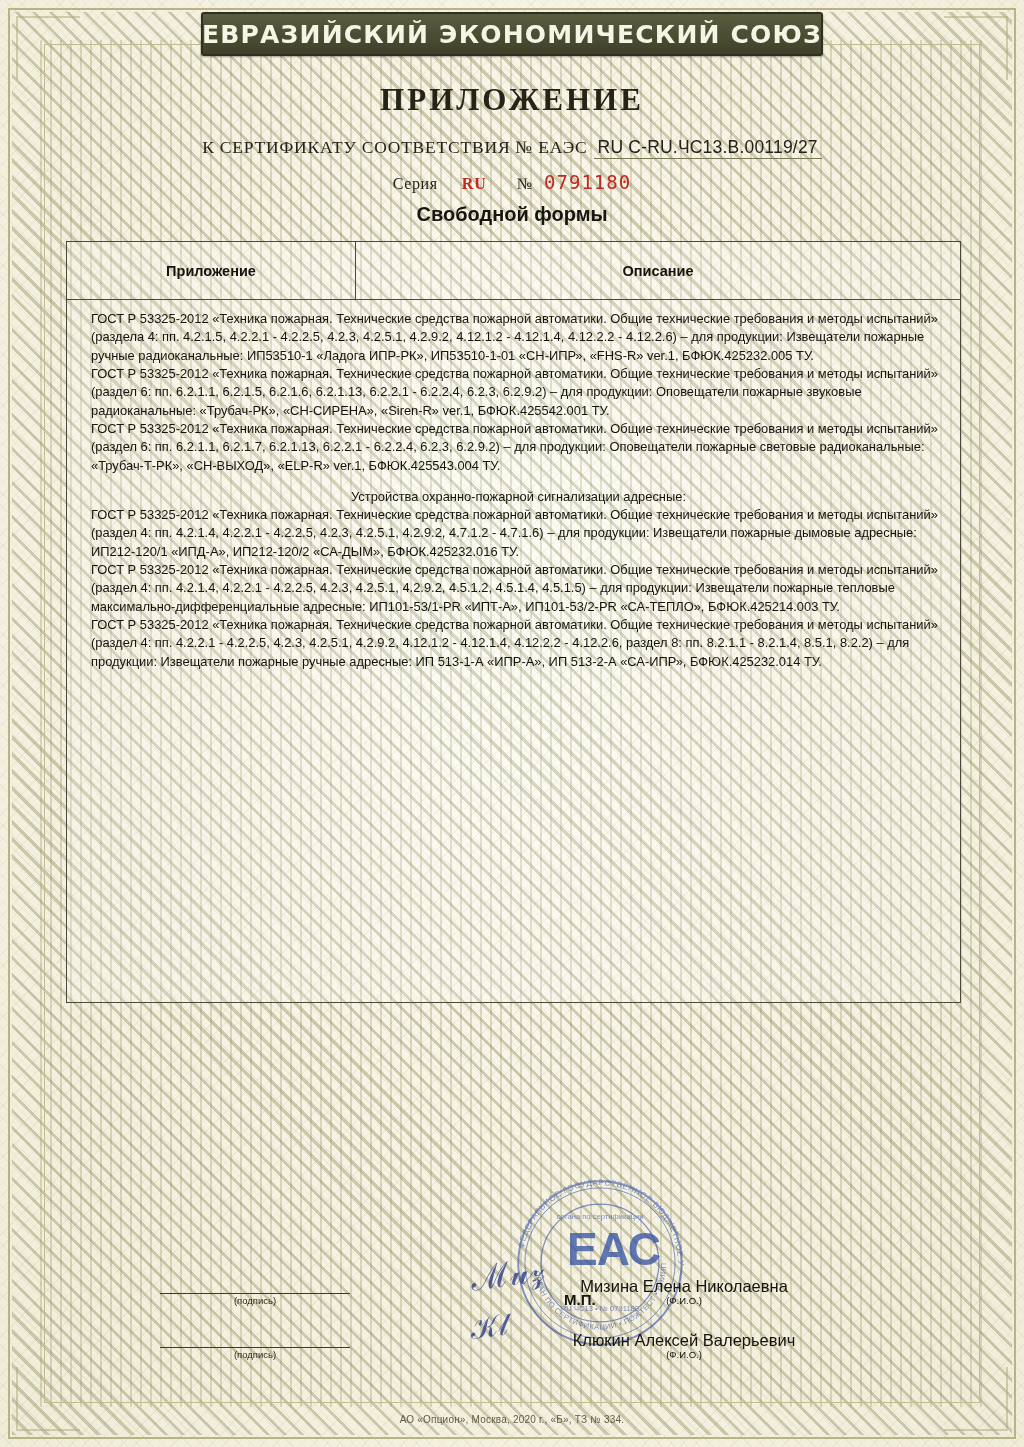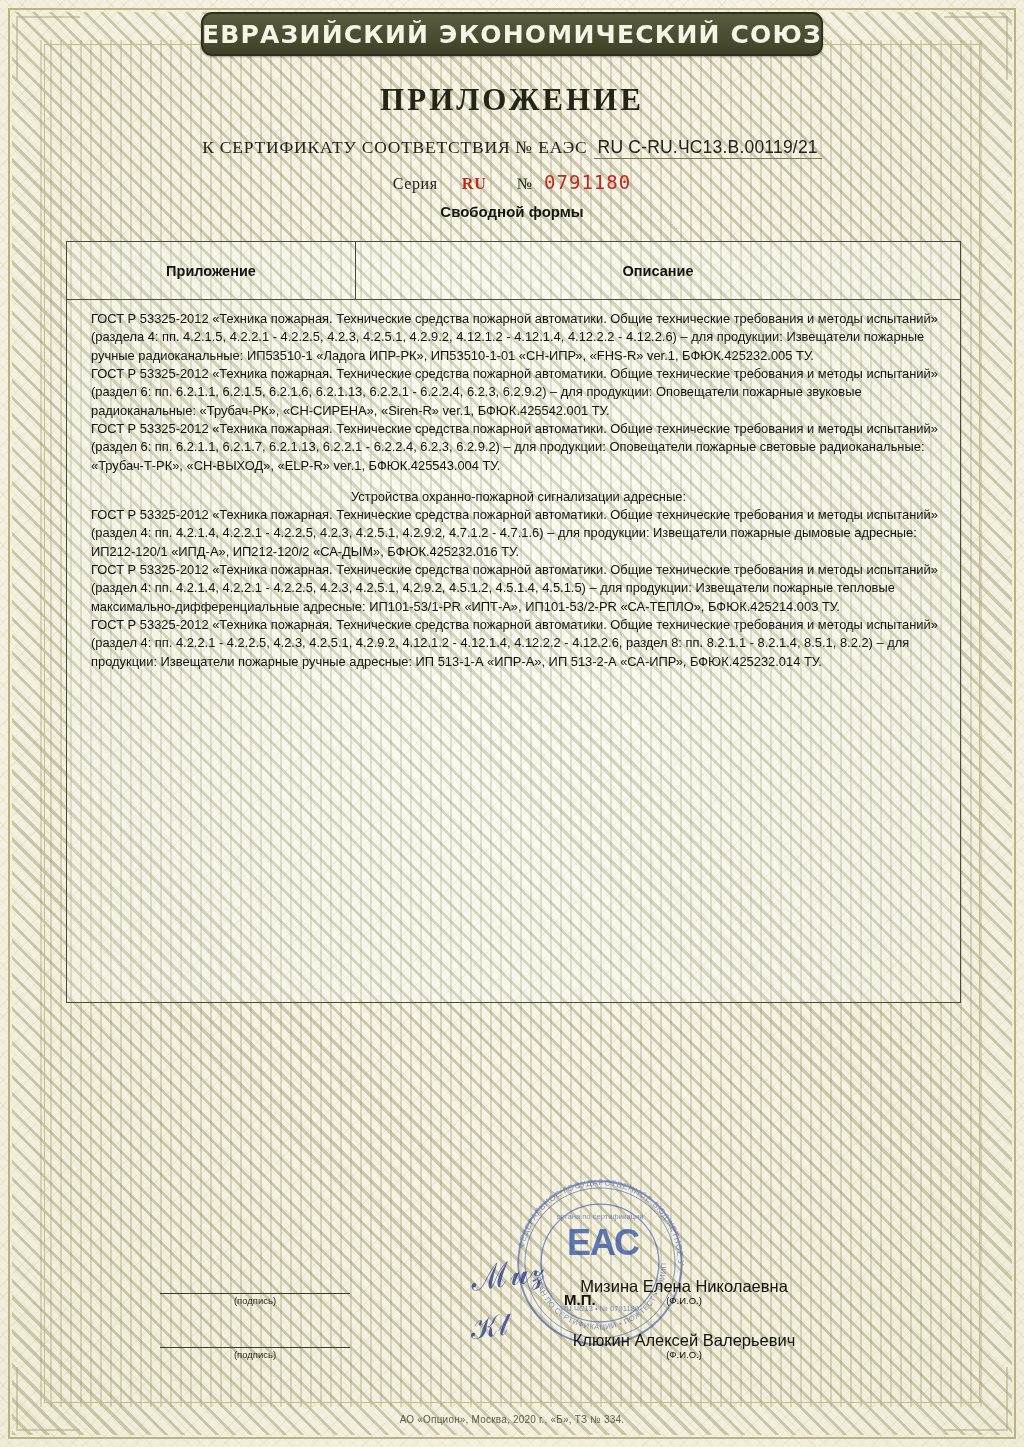--- a/index.html
+++ b/index.html
@@ -67,21 +67,21 @@
   
   .ribbon {
     position: absolute;
     left: 50%;
     transform: translateX(-50%);
     top: 12px;
     width: 618px;
     height: 40px;
     background: linear-gradient(#5a5c3f, #3e4029);
     border: 2px solid #2e301d;
-    border-radius: 11px;
+    border-radius: 3px;
     display: flex;
     align-items: center;
     justify-content: center;
     box-shadow: 0 1px 2px rgba(0,0,0,.35);
   }
   .ribbon-text {
     color: #f6f4e4;
     font-family: "DejaVu Sans", sans-serif;
     font-weight: bold;
     font-size: 25px;
@@ -143,21 +143,21 @@
     font-family: "DejaVu Sans Mono", monospace;
     font-size: 19px;
     letter-spacing: 1px;
     margin-left: 8px;
   }
   .form-type {
     position: absolute;
     top: 203px;
     width: 100%;
     text-align: center;
-    font-size: 15px;
+    font-size: 20px;
     font-weight: bold;
     color: #16160f;
   }
 
   
   .table {
     position: absolute;
     left: 66px;
     top: 241px;
     width: 893px;
@@ -208,21 +208,21 @@
     height: 190px;
     pointer-events: none;
   }
   .stamp svg { width: 100%; height: 100%; opacity: .62; }
   .eac {
     position: absolute;
     left: 567px;
     top: 1222px;
     font-family: "Liberation Sans", sans-serif;
     font-weight: bold;
-    font-size: 36px;
+    font-size: 46px;
     color: #2f4fa3;
     opacity: .75;
     letter-spacing: -1px;
   }
 
   
   .sig-block {
     position: absolute;
     left: 150px;
     width: 800px;
@@ -306,21 +306,21 @@
   <div class="corner bl"></div>
   <div class="corner br"></div>
 
   <div class="ribbon">
     <div class="ribbon-text">ЕВРАЗИЙСКИЙ ЭКОНОМИЧЕСКИЙ СОЮЗ</div>
   </div>
 
   <div class="title">ПРИЛОЖЕНИЕ</div>
 
   <div class="subtitle-row">
-    <span>К СЕРТИФИКАТУ СООТВЕТСТВИЯ № ЕАЭС</span><span class="cert-number">RU C-RU.ЧС13.В.00119/21</span>
+    <span>К СЕРТИФИКАТУ СООТВЕТСТВИЯ № ЕАЭС</span><span class="cert-number">RU C-RU.ЧС13.В.00119/27</span>
   </div>
 
   <div class="series-row">
     <span class="series-label">Серия</span>
     <span class="series-val">RU</span>
     <span class="num-sign">№</span>
     <span class="blank-number">0791180</span>
   </div>
 
   <div class="form-type">Свободной формы</div>

